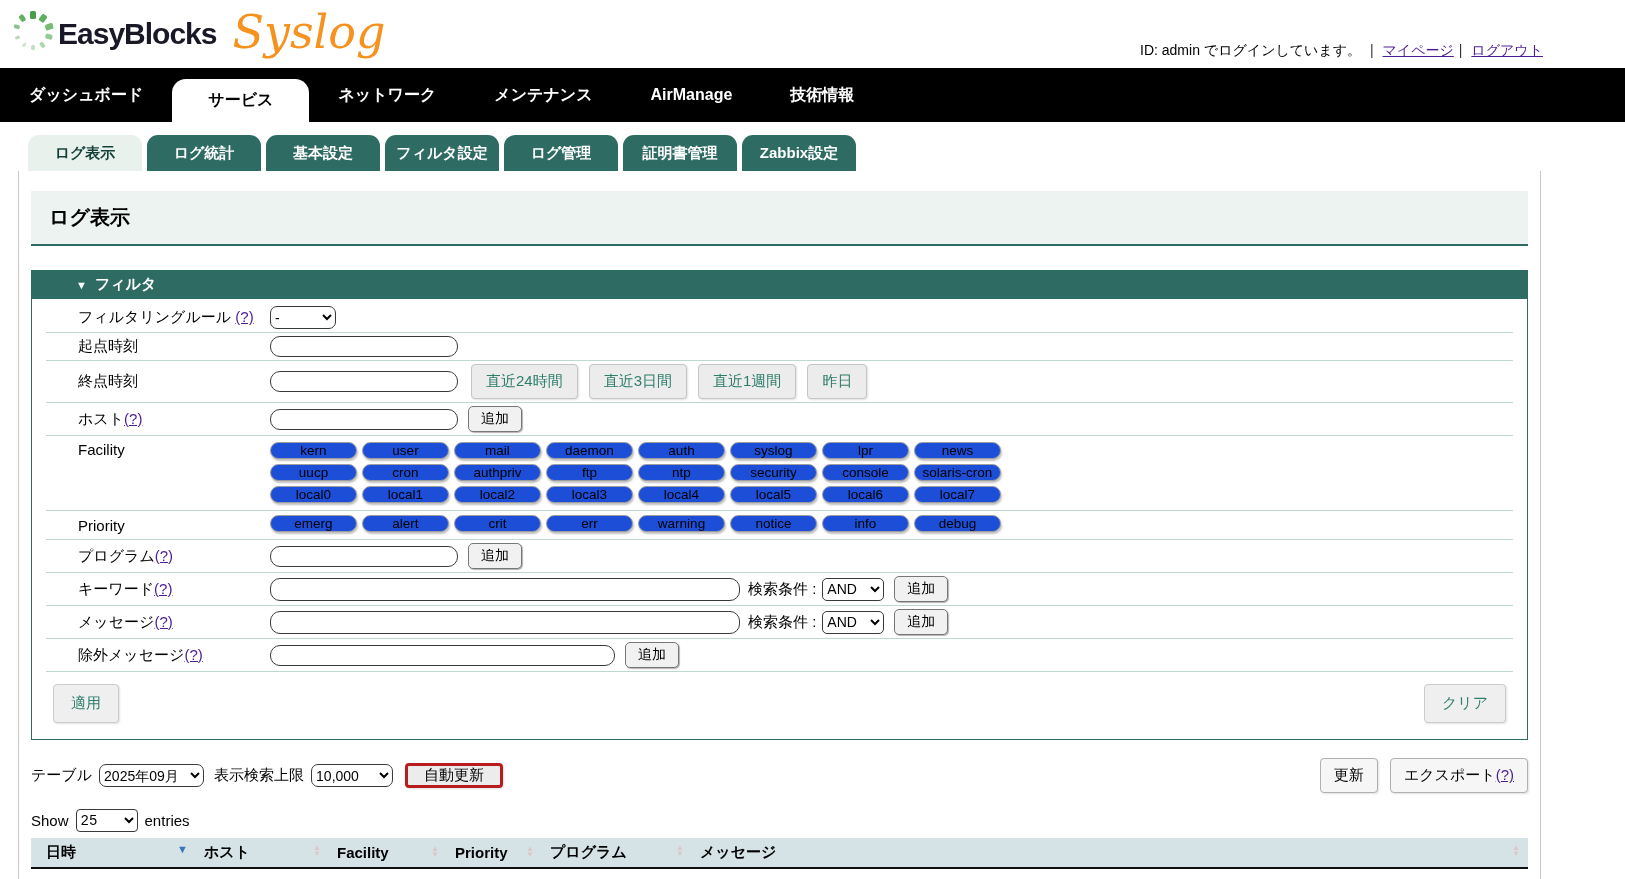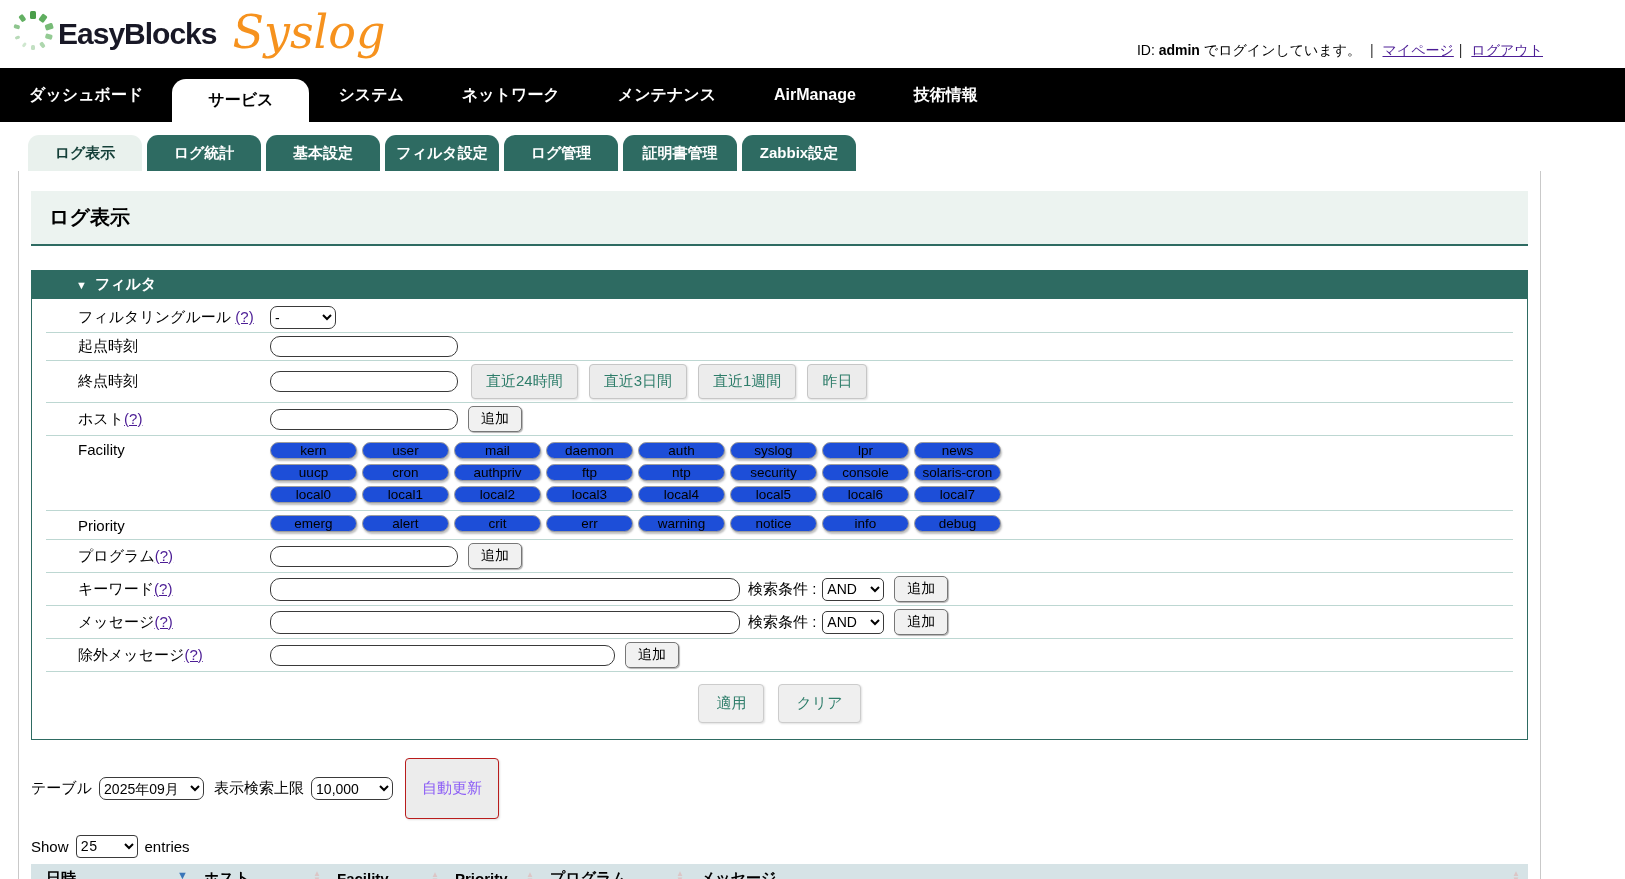--- a/index.html
+++ b/index.html
@@ -8,21 +8,21 @@
   a { color:#4c1d95; }
 
   
   .top-header { height:68px; position:relative; background:#fff; }
   .logo { position:absolute; left:10px; top:5px; display:flex; align-items:flex-end; }
   .logo-icon { width:46px; height:50px; margin-right:2px; }
   .logo-eb { font-size:30px; font-weight:bold; color:#181826; letter-spacing:-1px; line-height:1; padding-bottom:6px; }
   .logo-product { font-family:"DejaVu Serif",serif; font-style:italic; font-size:46px; color:#f6921e; line-height:0.9; margin-left:16px; padding-bottom:2px; }
   .login-info { position:absolute; right:82px; top:42px; font-size:14px; white-space:nowrap; }
   .login-info .sep { margin:0 5px; color:#333; }
-  .login-info b { font-weight:bold; }
+  .login-info b { font-weight:normal; }
 
   
   .nav-bar { background:#000; height:54px; display:flex; align-items:stretch; }
   .nav-item { color:#fff; font-size:16px; font-weight:bold; padding:0 29px; display:flex; align-items:center; cursor:pointer; white-space:nowrap; }
   .nav-item.active { background:#fff; color:#000; border-radius:14px 14px 0 0; margin-top:11px; padding:0 36px; }
 
   
   .subnav { display:flex; gap:5px; padding:13px 0 0 28px; background:#fff; }
   .subtab { background:#2e6b62; color:#fff; font-size:15px; font-weight:bold; width:114px; padding:9px 0 8px; text-align:center; border-radius:11px 11px 0 0; cursor:pointer; }
   .subtab.active { background:#e9f1ed; color:#143f38; }
@@ -45,29 +45,29 @@
   .finput.medium { width:345px; }
   select { font-size:14px; border:1.5px solid #3a3a3a; border-radius:7px; height:23px; background:#fff; cursor:pointer; }
   .rule-select { width:66px; }
   .qbtn { background:#ececec; border:1px solid #c6c6c6; border-radius:4px; color:#2e7d6a; font-size:15px; padding:7px 14px; margin-right:11px; cursor:pointer; box-shadow:1px 1px 2px rgba(0,0,0,0.12); font-family:inherit; }
   .addbtn { background:#f1f1f1; border:1px solid #777; border-radius:5px; font-size:14px; padding:3px 12px; margin-left:10px; cursor:pointer; box-shadow:1px 1px 1px rgba(0,0,0,0.3); font-family:inherit; }
   .pills-row { display:flex; }
   .pill { background:#1d4ed8; border:1px solid #9e9e9e; border-radius:12px; width:87px; height:17px; font-size:13.5px; display:flex; align-items:center; justify-content:center; margin:1px 5px 4px 0; cursor:pointer; box-shadow:1px 2px 2px rgba(0,0,0,0.25); font-family:inherit; white-space:nowrap; }
   .facility-row { align-items:flex-start; padding-top:5px; }
   .cond-label { font-size:15px; margin:0 6px 0 8px; }
   .cond-select { width:62px; border-radius:5px; border-width:1px; }
-  .actions-row { justify-content:center; padding:12px 0 16px; border-bottom:none; }
+  .actions-row { justify-content:space-between; padding:12px 0 16px; border-bottom:none; }
   .action-btn { background:#efefef; border:1px solid #ccc; border-radius:4px; color:#2e7d6a; font-size:15px; padding:9px 17px; margin:0 7px; cursor:pointer; box-shadow:1px 1px 2px rgba(0,0,0,0.12); font-family:inherit; }
 
   
   .controls-bar { display:flex; align-items:center; margin-top:18px; font-size:15px; }
   .controls-bar label { margin-right:7px; }
   .month-select { width:105px; margin-right:10px; }
   .limit-select { width:82px; margin-right:12px; }
-  .auto-btn { background:#ececec; border:1px solid #b91c1c; border-radius:4px; color:#8b5cf6; font-size:15px; padding:20px 16px; cursor:pointer; box-shadow:1px 1px 2px rgba(0,0,0,0.12); font-family:inherit; }
+  .auto-btn { background:#ececec; border:3px solid #b91c1c; border-radius:4px; color:#000000; font-size:15px; padding:0 16px; cursor:pointer; box-shadow:1px 1px 2px rgba(0,0,0,0.12); font-family:inherit; }
   .right-btns { margin-left:auto; }
   .plain-btn { background:#f6f6f6; border:1px solid #b0b0b0; border-radius:4px; font-size:15px; padding:7px 13px; margin-left:8px; cursor:pointer; box-shadow:1px 1px 2px rgba(0,0,0,0.12); font-family:inherit; color:#000; }
   .plain-btn a { text-decoration:underline; }
 
   
   .show-entries { margin-top:16px; font-size:15px; display:flex; align-items:center; }
   .show-entries select { width:62px; border-radius:4px; border-width:1px; margin:0 7px;font-family:Liberation Mono, monospace; }
   .logtable { width:100%; border-collapse:collapse; margin-top:6px; font-size:15px; table-layout:fixed; }
   .logtable th { background:#d6e3e6; text-align:left; font-weight:bold; padding:5px 8px; border-bottom:2px solid #111; }
   .logtable th:first-child, .logtable td:first-child { padding-left:15px; }
@@ -103,21 +103,20 @@
     <span>でログインしています。</span>
     <span class="sep">|</span>
     <a href="#">マイページ</a><span class="sep">|</span>
     <a href="#">ログアウト</a>
   </div>
 </div>
 
 <div class="nav-bar">
   <div class="nav-item">ダッシュボード</div>
   <div class="nav-item active">サービス</div>
-  <div class="nav-item">システム</div>
   <div class="nav-item">ネットワーク</div>
   <div class="nav-item">メンテナンス</div>
   <div class="nav-item">AirManage</div>
   <div class="nav-item">技術情報</div>
 </div>
 
 <div class="subnav">
   <div class="subtab active">ログ表示</div>
   <div class="subtab">ログ統計</div>
   <div class="subtab">基本設定</div>
@@ -269,20 +268,24 @@
   <div class="controls-bar">
     <label>テーブル</label>
     <select class="month-select">
       <option>2025年09月</option>
     </select>
     <label>表示検索上限</label>
     <select class="limit-select">
       <option>10,000</option>
     </select>
     <button class="auto-btn">自動更新</button>
+    <span class="right-btns">
+      <button class="plain-btn">更新</button>
+      <button class="plain-btn"><span>エクスポート</span><a href="#">(?)</a></button>
+    </span>
   </div>
 
   <div class="show-entries">
     <span>Show</span>
     <select>
       <option>25</option>
     </select>
     <span>entries</span>
   </div>
 

